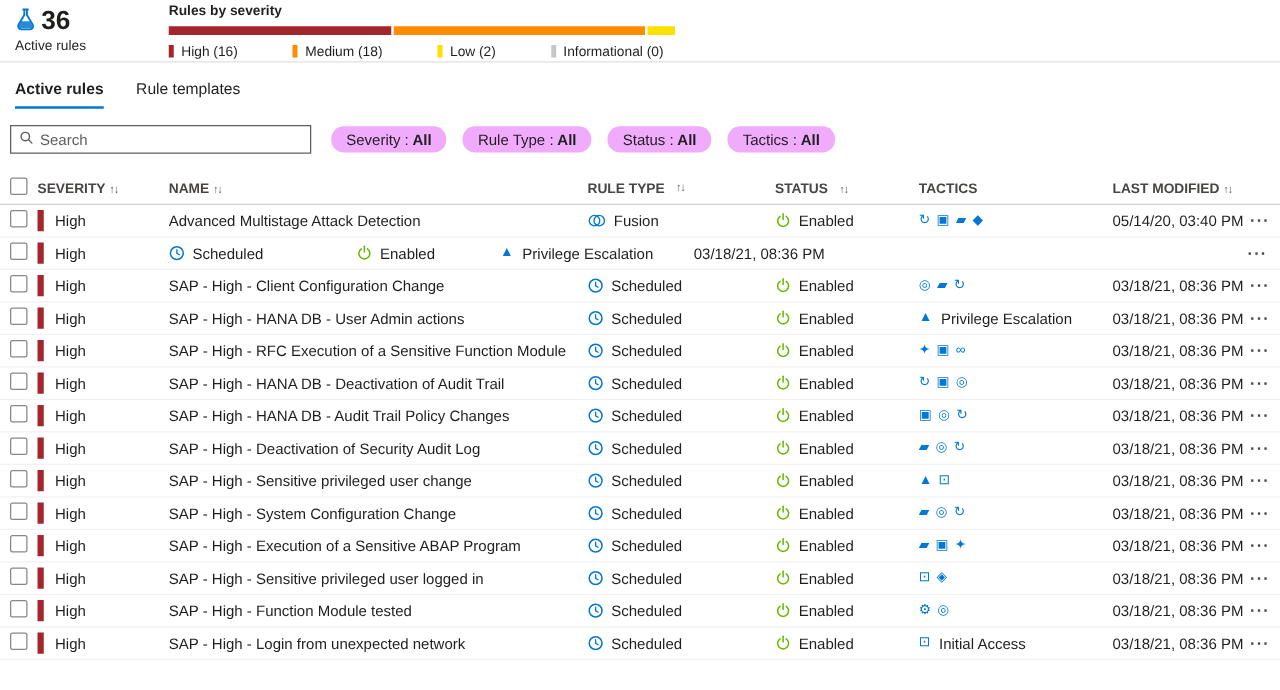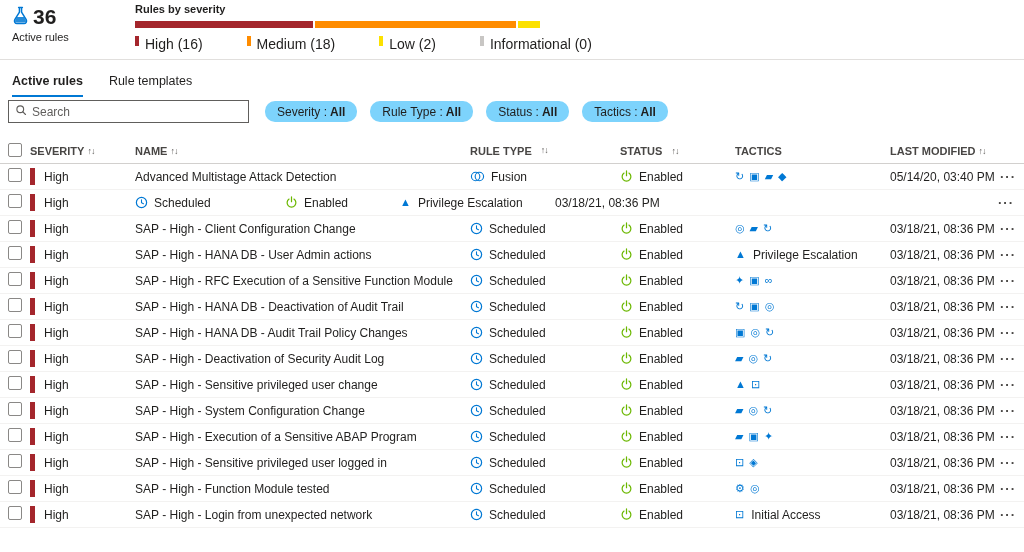--- a/index.html
+++ b/index.html
@@ -5,44 +5,44 @@
   * { box-sizing: border-box; margin: 0; padding: 0; }
   html,body { width:1024px; height:552px; }
   body {
     font-family: "Liberation Sans", sans-serif;
     font-size: 12px;
     color: #201f1e;
     background: #ffffff;
     overflow: hidden;
   }
   
-  .summary { position: relative; height: 60px; border-bottom: 1px solid #e1dfdd; padding-left: 39px; }
+  .summary { position: relative; height: 50px; border-bottom: 1px solid #e1dfdd; padding-left: 39px; }
   .count-block { position: absolute; left: 12px; top: 6px; }
   .count-top { display: flex; align-items: flex-start; gap: 4px; }
   .count-num { font-size: 21px; font-weight: 700; line-height: 21px; }
   .count-label { font-size: 11px; margin-top: 3px; }
   .chart { position: absolute; left: 135px; top: 3px; width: 405px; }
   .chart-title { font-size: 11px; font-weight: 700; margin-bottom: 6px; }
   .chart-bar { display: flex; height: 7px; gap: 2px; }
   .seg { height: 7px; }
   .chart-legend { display: flex; margin-top: 8px; }
-  .legend-item { display: flex; font-size: 14px; margin-right: 44px; white-space: nowrap; }
+  .legend-item { display: flex; font-size: 11px; margin-right: 44px; white-space: nowrap; }
   .legend-item:last-child { margin-right: 0; }
   .swatch { width: 4px; height: 10px; margin-right: 6px; display: inline-block; }
   
   .tabs { display: flex; gap: 26px; padding: 14px 12px 0 12px; }
   .tab { padding-bottom: 7px; cursor: pointer; font-size: 12.5px; color: #201f1e; }
   .tab.active { font-weight: 700; border-bottom: 2px solid #0078d4; }
   
-  .toolbar { display: flex; align-items: center; margin: 3px 0 0 8px; gap: 16px; }
+  .toolbar { display: flex; align-items: center; margin: 13px 0 0 8px; gap: 16px; }
   .search { width: 241px; height: 23px; border: 1px solid #605e5c; display: flex; align-items: center; padding: 0 6px; gap: 5px; background: #fff; }
   .search input { border: 0; outline: 0; flex: 1; font: inherit; font-size: 12px; color: #201f1e; min-width: 0; }
   .search input::placeholder { color: #605e5c; }
   .pills { display: flex; gap: 13px; }
-  .pill { background: #7dd3fc; border: 0; border-radius: 10px; height: 21px; padding: 0 12px;
+  .pill { background: #f0abfc; border: 0; border-radius: 10px; height: 21px; padding: 0 12px;
           font-family: inherit; font-size: 12px; color: #201f1e; display: flex; align-items: center; cursor: pointer; white-space: nowrap; }
   .pill b { font-weight: 700; margin-left: 3px; }
   
   .table { margin-top: 15px; }
   .thead { display: flex; align-items: center; height: 26px; border-bottom: 1px solid #d2d0ce;
            font-size: 11px; font-weight: 700; color: #484644; }
   .hcell { display: flex; align-items: center; cursor: pointer; }
   .sort { font-size: 9px; color: #605e5c; margin-left: 3px; letter-spacing: -1px; font-weight: 400; }
   .cell-check { width: 30px; padding-left: 8px; flex: none; }
   .checkbox { display: inline-block; width: 14px; height: 14px; border: 1px solid #8a8886; border-radius: 2px; background: #fff; cursor: pointer; }

